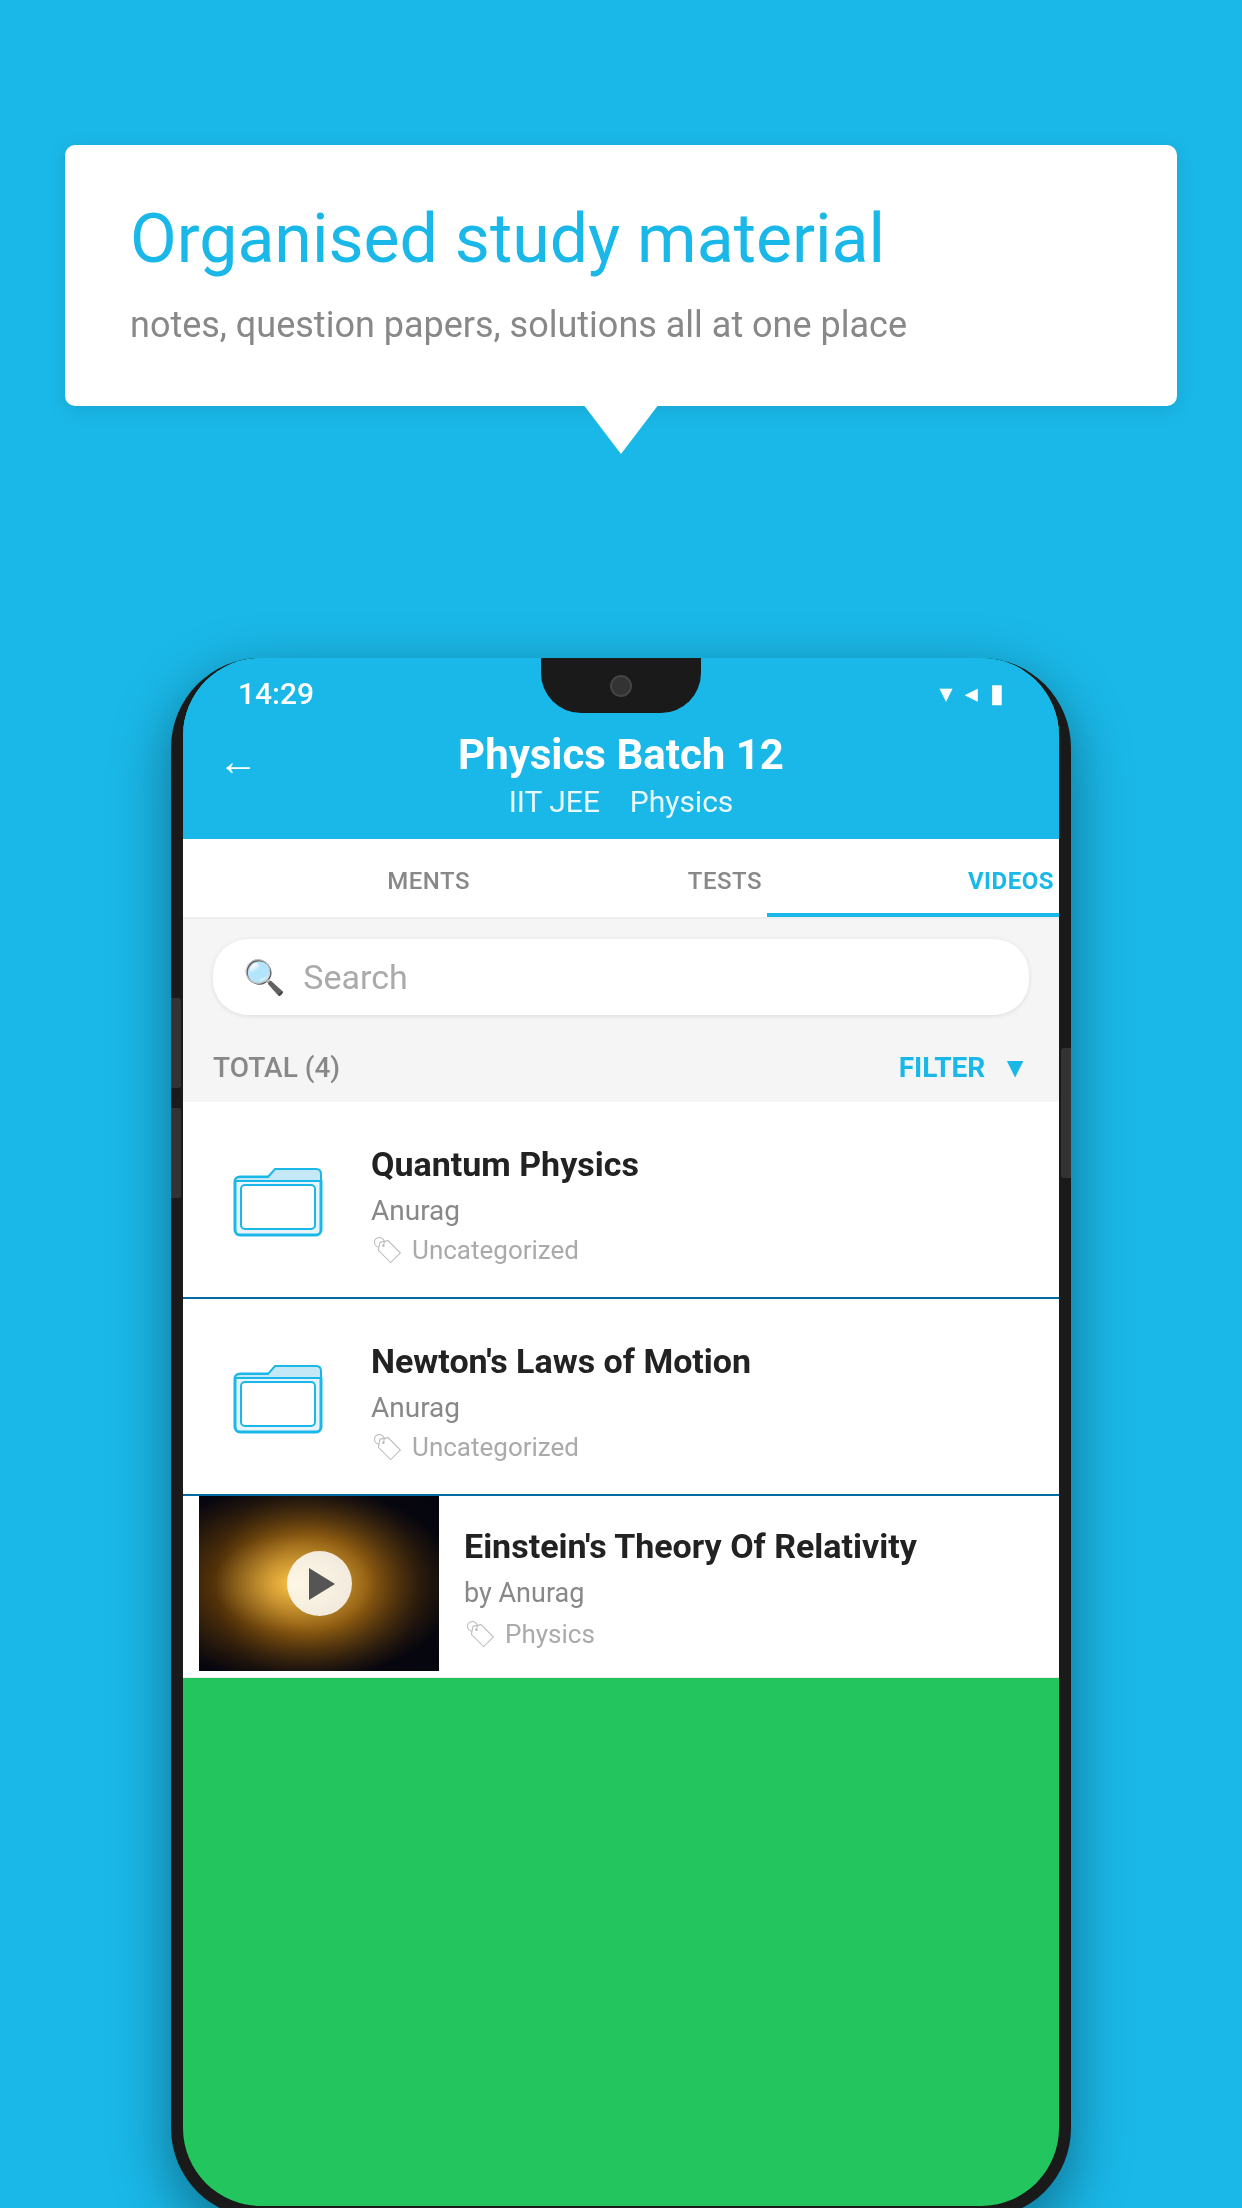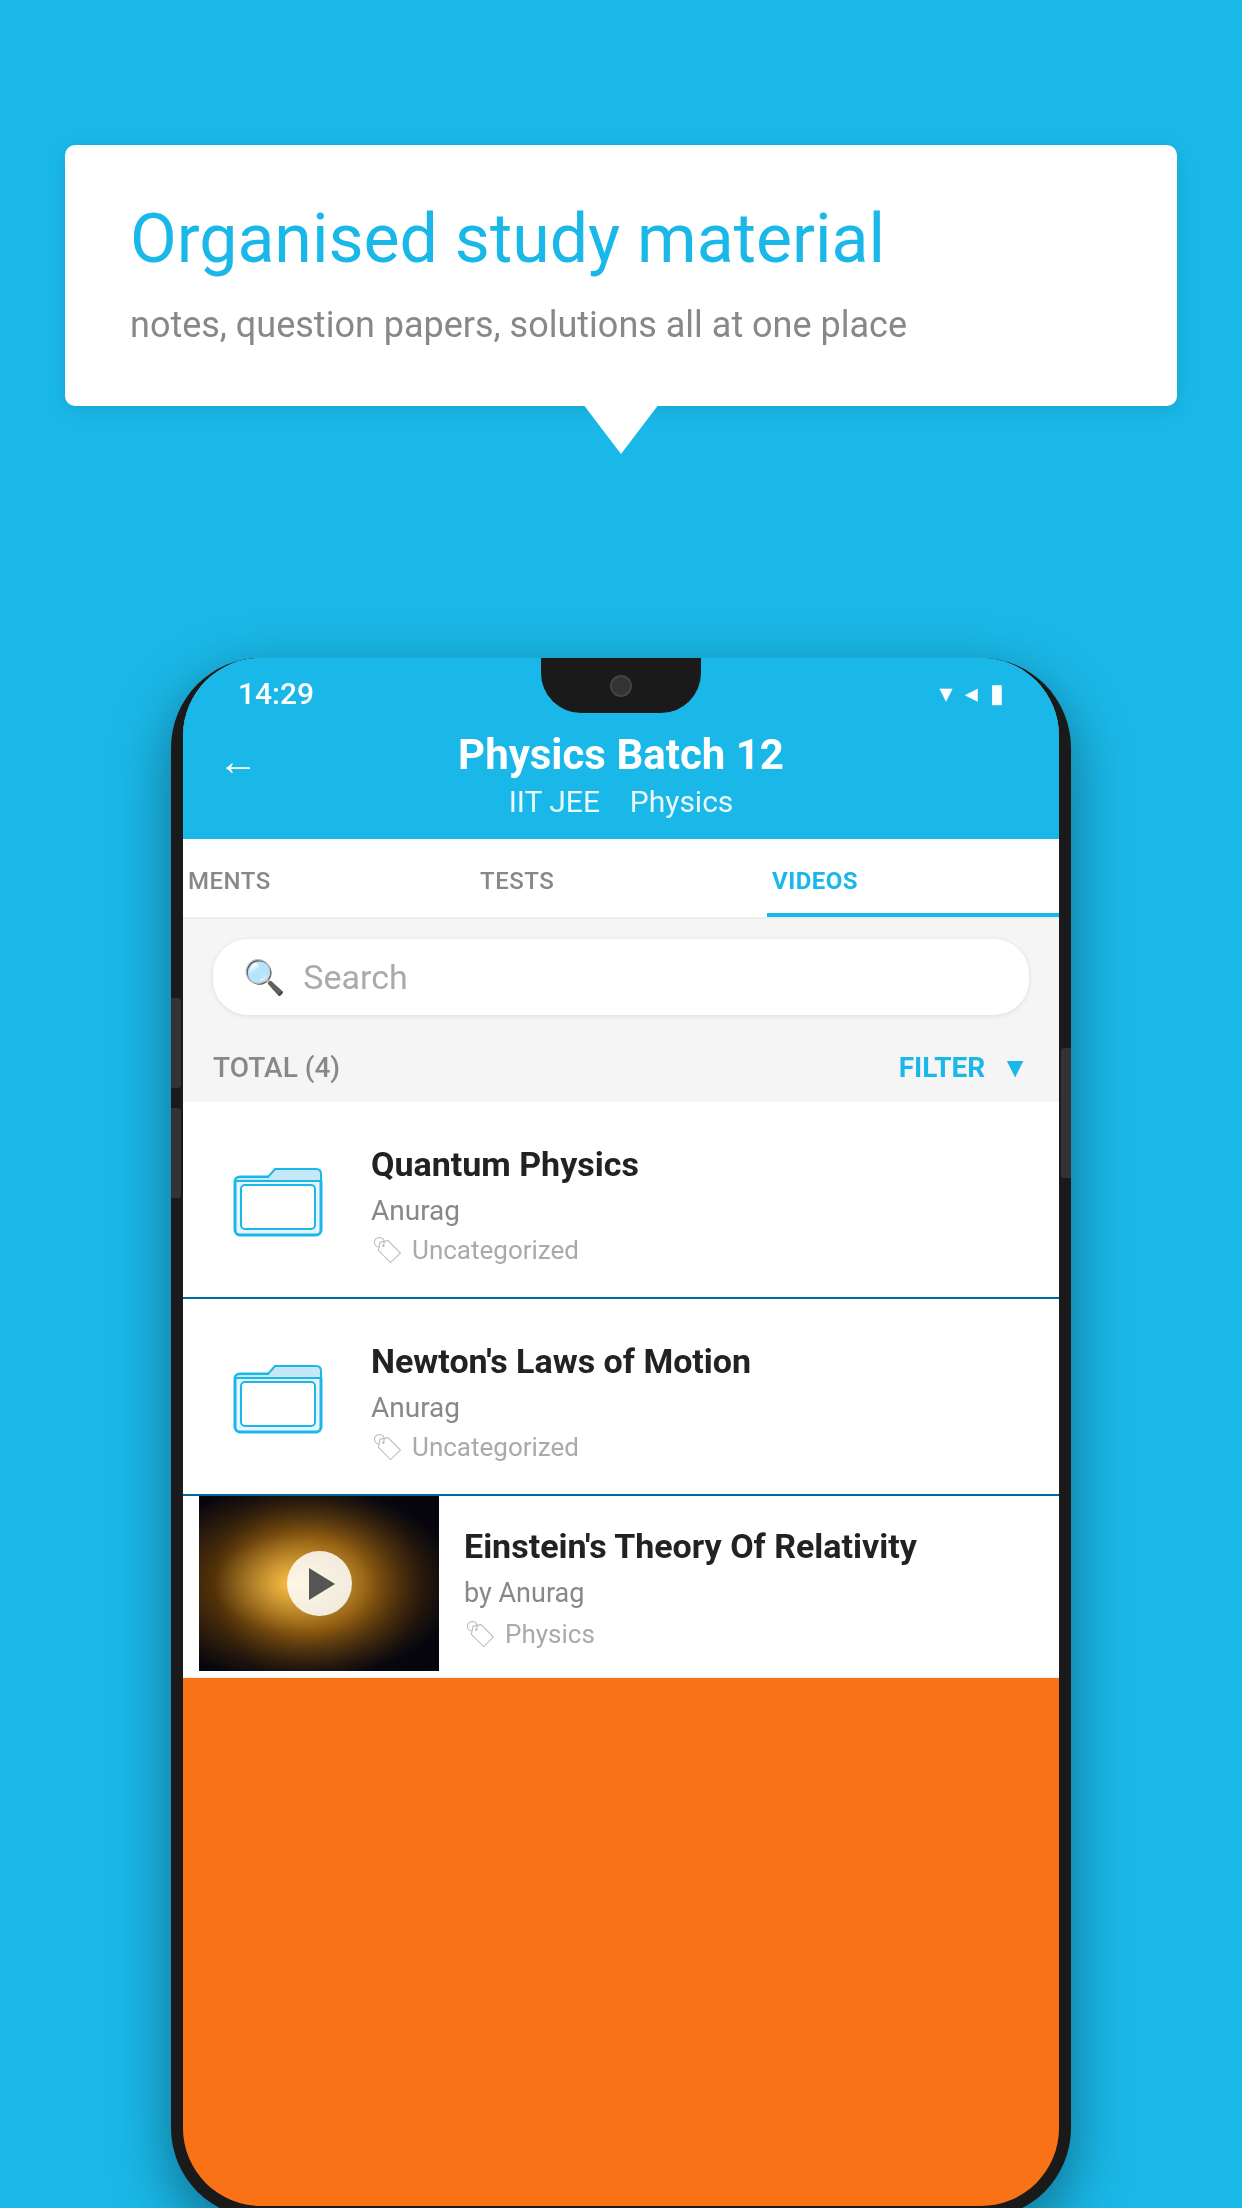--- a/index.html
+++ b/index.html
@@ -118,21 +118,21 @@
       border: 2px solid #444;
     }
 
     
     .phone-screen {
       position: absolute;
       top: 0;
       left: 12px;
       right: 12px;
       bottom: 12px;
-      background: #f97316;
+      background: #22c55e;
       border-radius: 78px;
       overflow: hidden;
     }
 
     
     .app-header {
       background: #1ab8e8;
       padding-top: 72px;
       padding-bottom: 20px;
       text-align: center;
@@ -159,21 +159,21 @@
 
     
     .app-tabs {
       background: white;
       display: flex;
       border-bottom: 2px solid #eee;
       overflow: hidden;
     }
     .app-tab {
       flex: 1;
-      text-align: left;
+      text-align: right;
       padding: 28px 5px 22px;
       font-size: 24px;
       color: #888;
       font-weight: 500;
       letter-spacing: 0.5px;
       position: relative;
       white-space: nowrap;
     }
     .app-tab.active {
       color: #1ab8e8;

